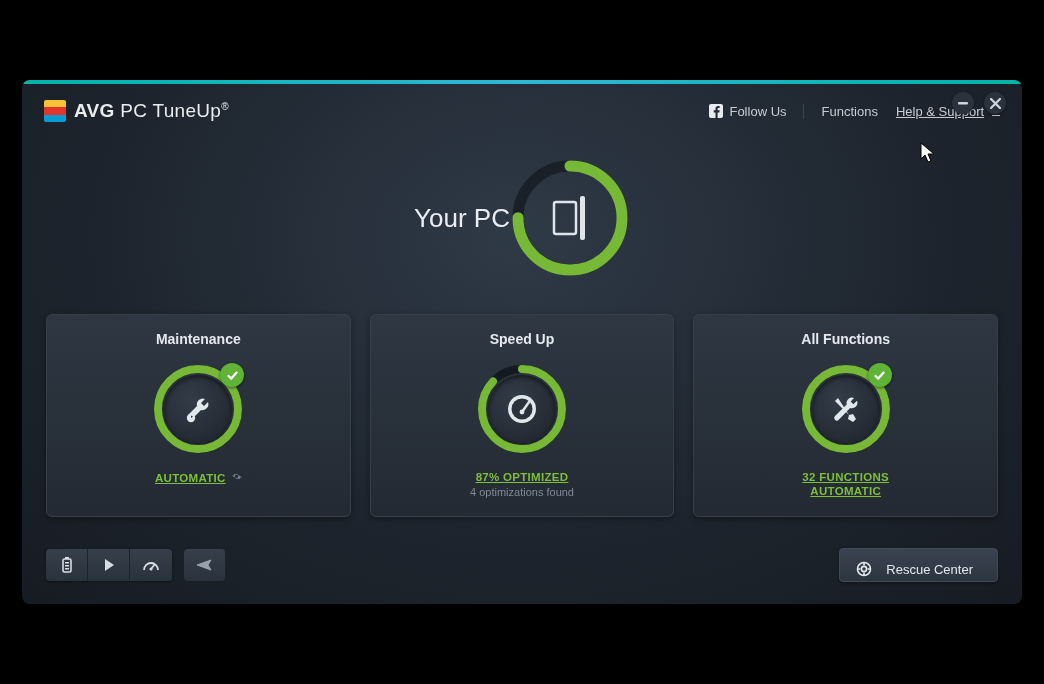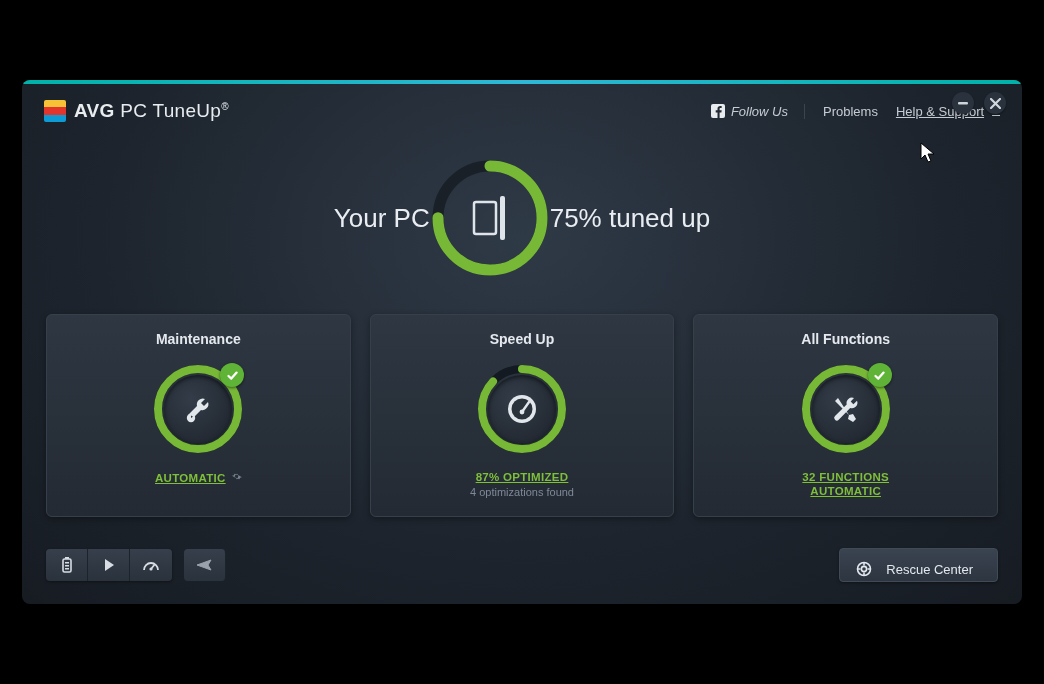--- a/index.html
+++ b/index.html
@@ -8,21 +8,21 @@
 .topbar { height: 4px; background: linear-gradient(90deg, #00b2a9 0%, #2eb8d6 50%, #00b2a9 100%); }
 .header { display: flex; align-items: center; padding: 16px 22px 0 22px; color: #e8ecef; }
 .logo-box { display: flex; align-items: center; gap: 8px; }
 .logo-sq { width: 22px; height: 22px; border-radius: 2px; position: relative; overflow: hidden; }
 .logo-sq::before, .logo-sq::after { content: ""; position: absolute; inset: 0; }
 .logo-sq::before { background: linear-gradient(180deg,#f7c236 0%,#f7c236 33%,#e3352c 33%,#e3352c 66%,#0d9bd6 66%,#0d9bd6 100%); }
 .brand { font-size: 19px; font-weight: 400; letter-spacing: .3px; }
 .brand b { font-weight: 700; }
 .header-right { margin-left: auto; display: flex; align-items: center; gap: 18px; font-size: 13px; color: #c7ccd3; }
 .hlink { display: flex; align-items: center; gap: 6px; cursor: pointer; }
-.hlink.us { padding-right: 16px; border-right: 1px solid #3a4350; font-style: italic; }
+.hlink.us { padding-right: 16px; border-right: 1px solid #3a4350; }
 .hlink.hs { text-decoration: underline; }
 .tri { font-size: 8px; margin-left: 2px; }
 .winbtns { position: absolute; top: 12px; right: 16px; display: flex; gap: 10px; }
 .winbtn { width: 22px; height: 22px; border-radius: 50%; background: #2a323d; color: #cfd5db; display: flex; align-items: center; justify-content: center; font-weight: bold; font-size: 14px; cursor: pointer; box-shadow: 0 1px 2px rgba(0,0,0,.4); }
 .hero { display: flex; align-items: center; justify-content: center; margin-top: 36px; color: #e9edf1; }
 .hero-text { font-size: 26px; font-weight: 300; }
 .ring-wrap { position: relative; width: 120px; height: 120px; }
 .ring-wrap svg { transform: rotate(-90deg); }
 .ring-icon { position: absolute; inset: 0; display: flex; align-items: center; justify-content: center; }
 .cards { display: flex; gap: 19px; padding: 36px 24px 0 24px; }
@@ -70,21 +70,21 @@
     </div>
     <div class="header-right">
       <div class="hlink us">
         <svg width="14" height="14" viewBox="0 0 14 14">
             <rect width="14" height="14" rx="2" fill="#e8ecef"></rect>
             <path d="M8.6 14 V8.4 h1.8 l.3-2.1 H8.6 V5 c0-.6.2-1 .95-1 h1.1 V2.1 C10.4 2 9.8 2 9.2 2 7.6 2 6.5 3 6.5 4.8 v1.5 H4.7 v2.1 h1.8 V14 z" fill="#232a33"></path>
           </svg>
         <span>Follow Us</span>
       </div>
       <div class="hlink">
-          <span>Problems</span>
+          <span>Functions</span>
         </div>
       <div class="hlink hs">
         <span>Help &amp; Support</span>
           <span class="tri">▼</span>
       </div>
     </div>
   </div>
 
   <div class="hero">
     <div class="hero-text">Your PC</div>
@@ -93,21 +93,20 @@
         <circle cx="60" cy="60" r="52" stroke="#1a2028" stroke-width="11" fill="none"></circle>
         <circle id="hero-arc" cx="60" cy="60" r="52" stroke="#77b936" stroke-width="11" fill="none" stroke-linecap="round" stroke-dasharray="326.7" stroke-dashoffset="81.7"></circle>
       </svg>
       <div class="ring-icon">
         <svg width="52" height="40" viewBox="0 0 52 40">
             <rect x="10" y="4" width="32" height="22" rx="2" stroke="#dfe4ea" stroke-width="2.5" fill="none"></rect>
             <rect x="4" y="30" width="44" height="5" rx="2" fill="#dfe4ea"></rect>
           </svg>
       </div>
     </div>
-    <div class="hero-text">75% tuned up</div>
   </div>
 
   <div class="cards" id="cards">
       <div class="card">
         <div class="card-title">Maintenance</div>
         <div class="card-ring"><svg class="r" width="96" height="96" viewBox="0 0 96 96">
             <circle cx="48" cy="48" r="40" stroke="#141a21" stroke-width="8" fill="none"></circle>
             <circle cx="48" cy="48" r="40" stroke="#77b936" stroke-width="8" fill="none" stroke-linecap="round" stroke-dasharray="251.3" stroke-dashoffset="0.0"></circle>
           </svg><div class="inner">
             <svg width="40" height="40" viewBox="0 0 40 40">

